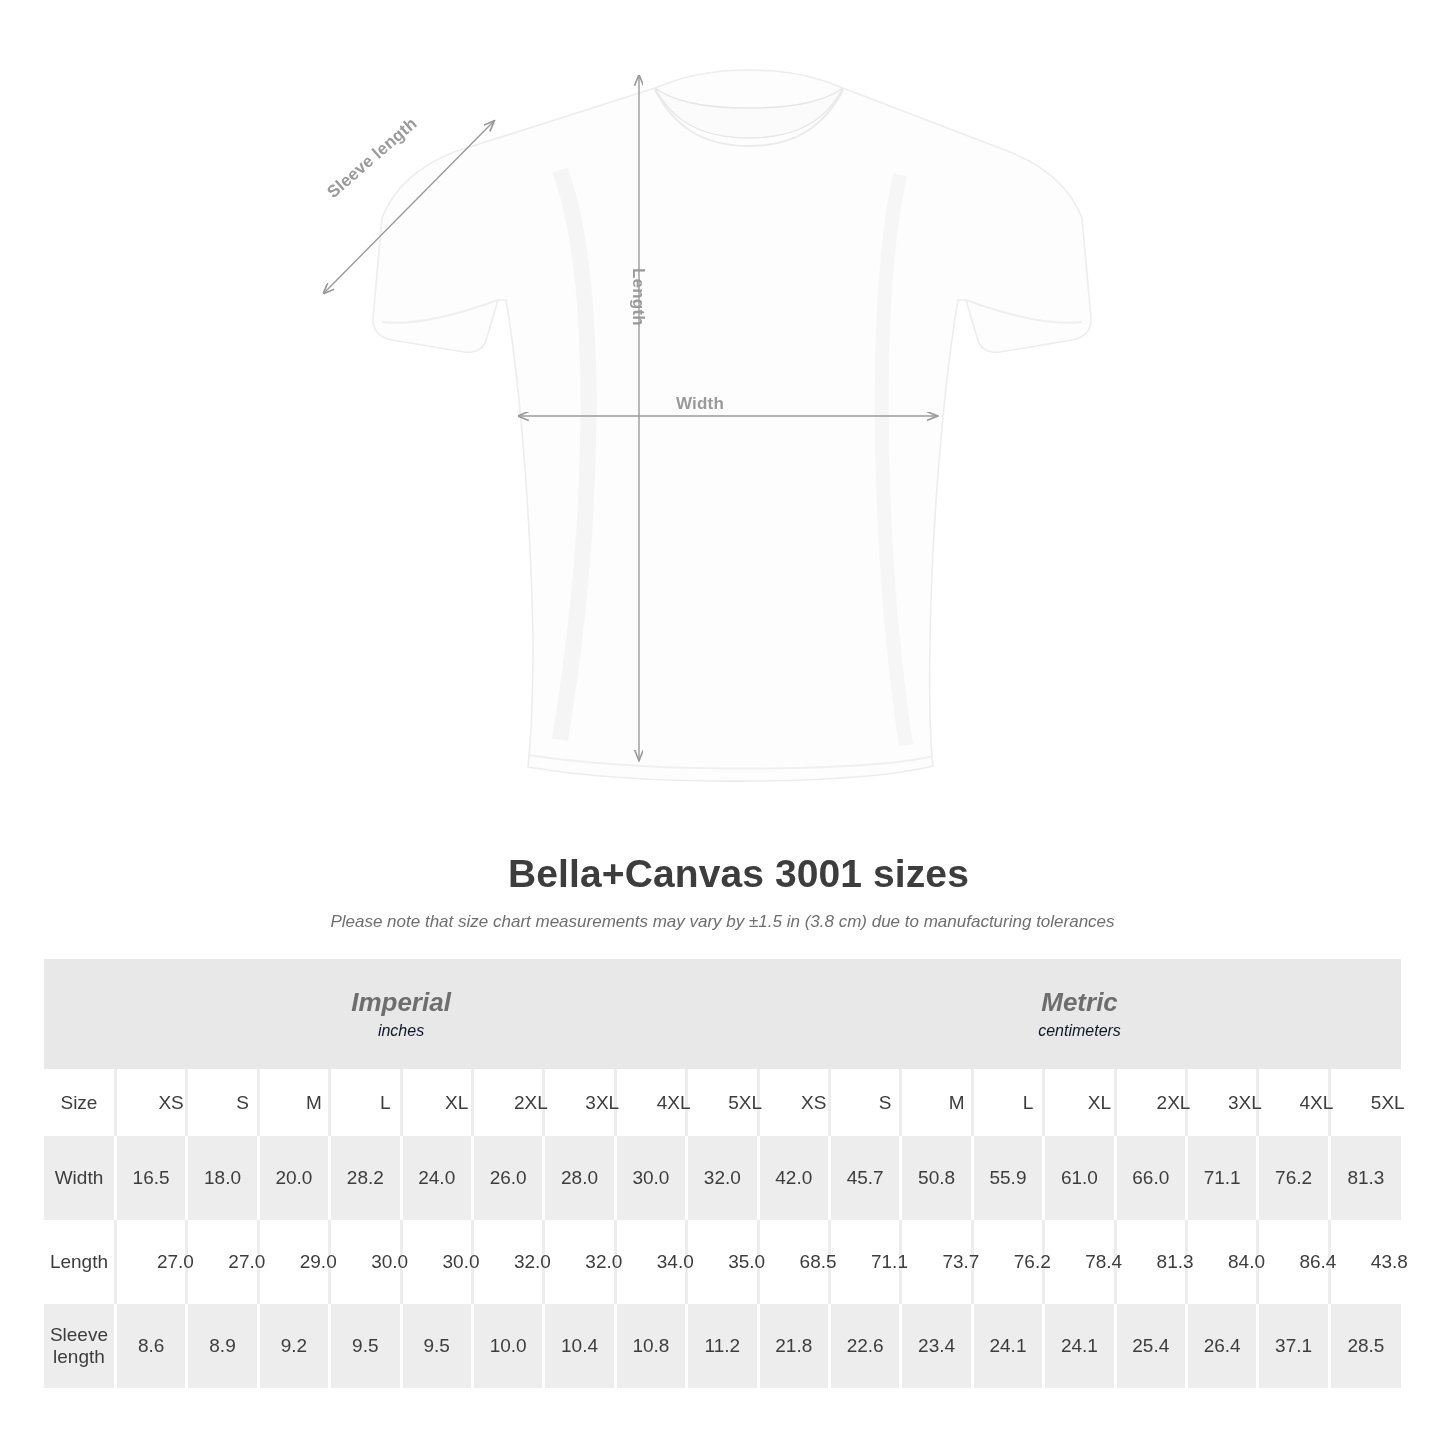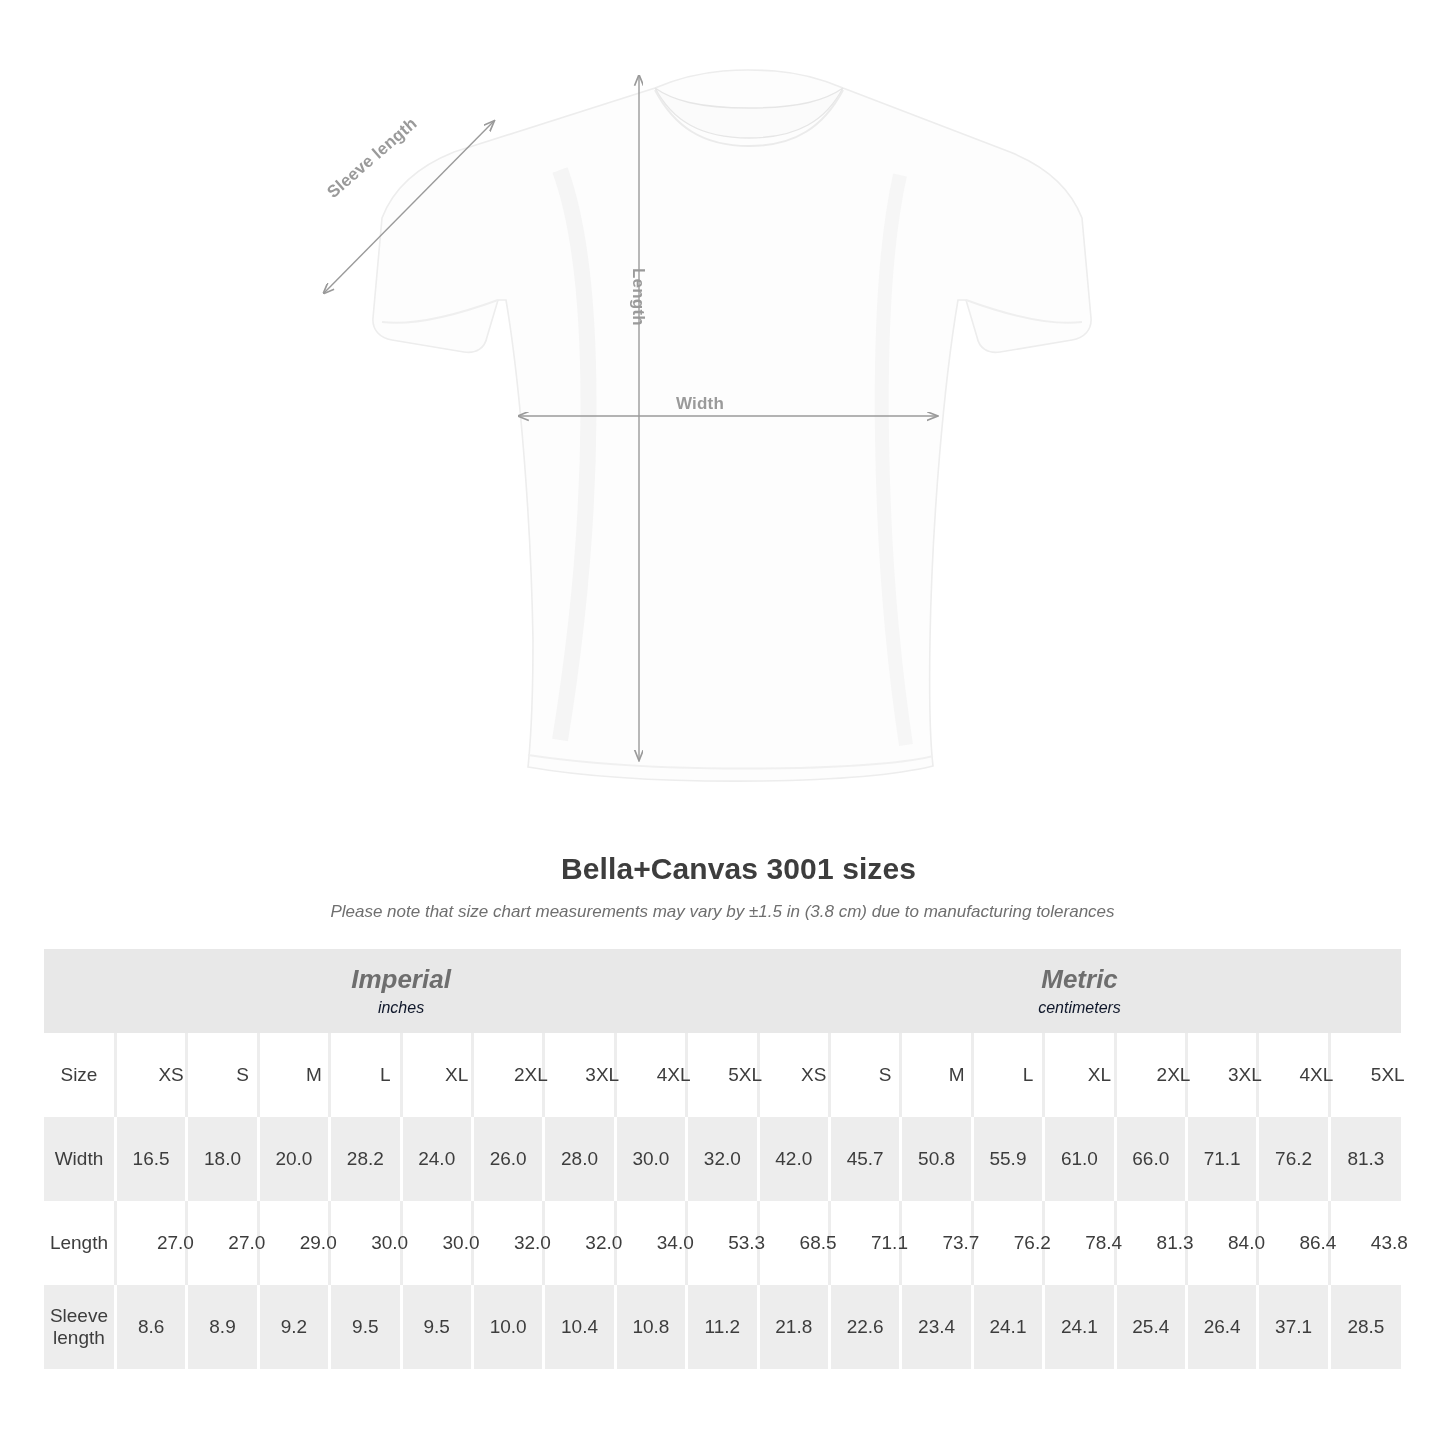--- a/index.html
+++ b/index.html
@@ -56,21 +56,21 @@
     left: 676px;
     top: 394px;
   }
 
   
   .title-block {
     text-align: center;
     margin-top: 22px;
   }
   .chart-title {
-    font-size: 30px;
+    font-size: 39px;
     font-weight: bold;
     color: #3d3d3d;
     margin: 16px;
     letter-spacing: .1px;
     padding-left: 32px;
   }
   .chart-note {
     font-size: 17px;
     font-style: italic;
     color: #6f6f6f;
@@ -87,38 +87,38 @@
     table-layout: fixed;
   }
   table.size-table td, table.size-table th {
     text-align: center;
     vertical-align: middle;
     font-weight: normal;
     padding: 0;
   }
   .unit-row td {
     background: #e8e8e8;
-    height: 84px;
+    height: 110px;
   }
   .unit-name {
     font-size: 26px;
     font-style: italic;
     font-weight: bold;
     color: #6e6e6e;
     line-height: 1.15;
   }
   .unit-sub {
     font-size: 16px;
     font-style: italic;
     color: #0f172a;
     margin-top: 5px;
   }
   .hdr-row td {
     background: #ffffff;
-    height: 84px;
+    height: 67px;
     font-size: 19px;
     font-weight: bold;
     color: #3d3d3d;
   }
   .hdr-row td.row-label-cell {
     font-size: 19px;
   }
   .data-row td {
     height: 84px;
     font-size: 19px;
@@ -281,21 +281,21 @@
         <tr class="data-row row-plain">
           <td class="row-label-cell">Length</td>
           <td class="datacell vsep">27.0</td>
           <td class="datacell vsep">27.0</td>
           <td class="datacell vsep">29.0</td>
           <td class="datacell vsep">30.0</td>
           <td class="datacell vsep">30.0</td>
           <td class="datacell vsep">32.0</td>
           <td class="datacell vsep">32.0</td>
           <td class="datacell vsep">34.0</td>
-          <td class="datacell vsep">53.3</td>
+          <td class="datacell vsep">35.0</td>
           <td class="datacell vsep">68.5</td>
           <td class="datacell vsep">71.1</td>
           <td class="datacell vsep">73.7</td>
           <td class="datacell vsep">76.2</td>
           <td class="datacell vsep">78.4</td>
           <td class="datacell vsep">81.3</td>
           <td class="datacell vsep">84.0</td>
           <td class="datacell vsep">86.4</td>
           <td class="datacell vsep">43.8</td>
         </tr>

